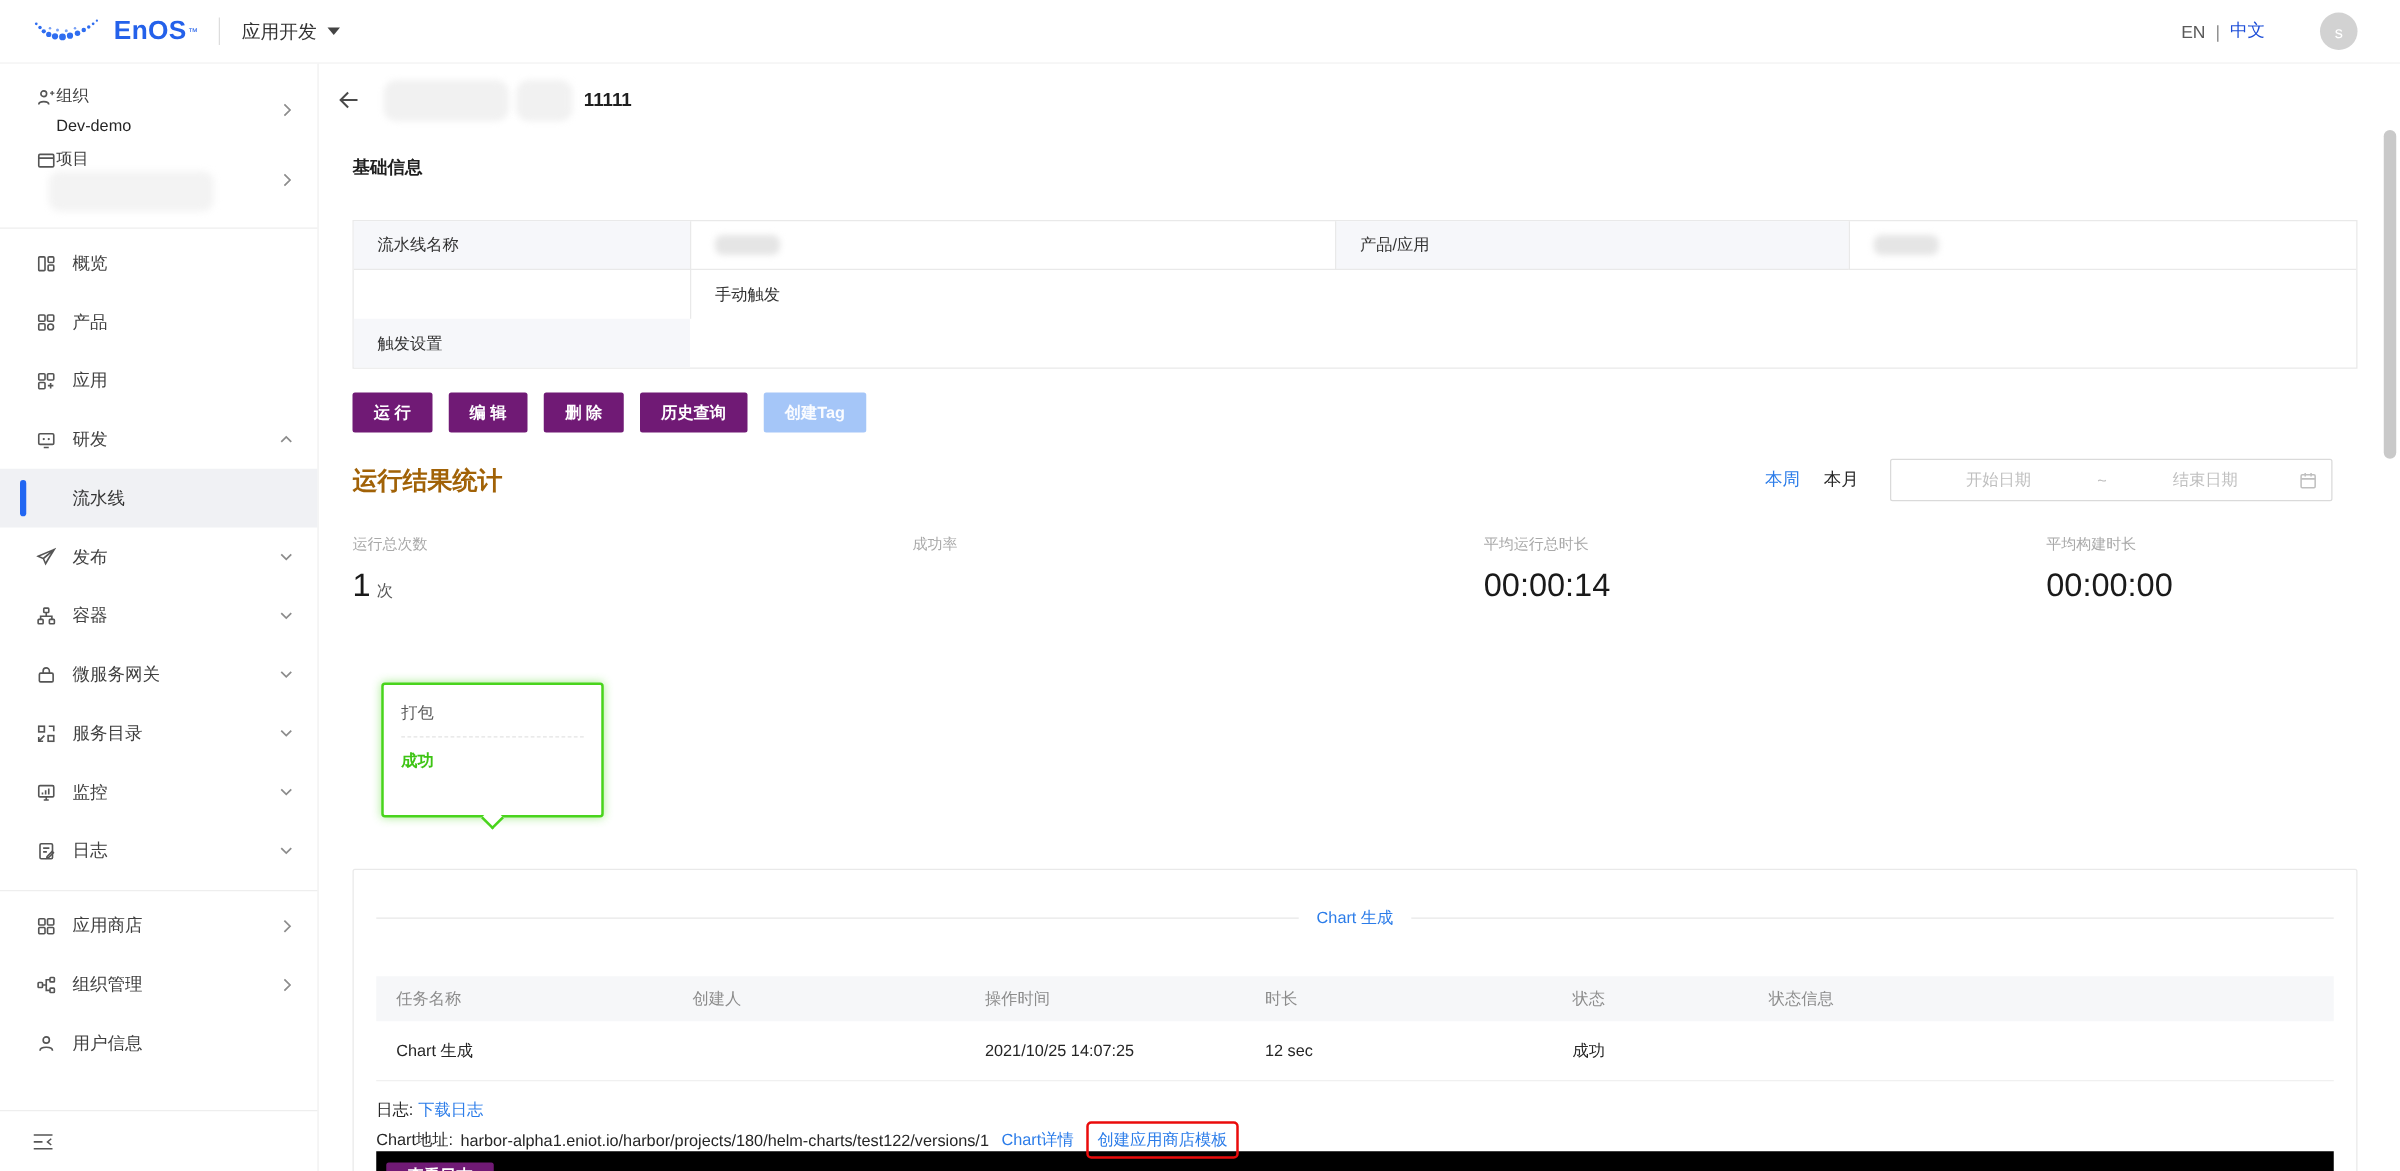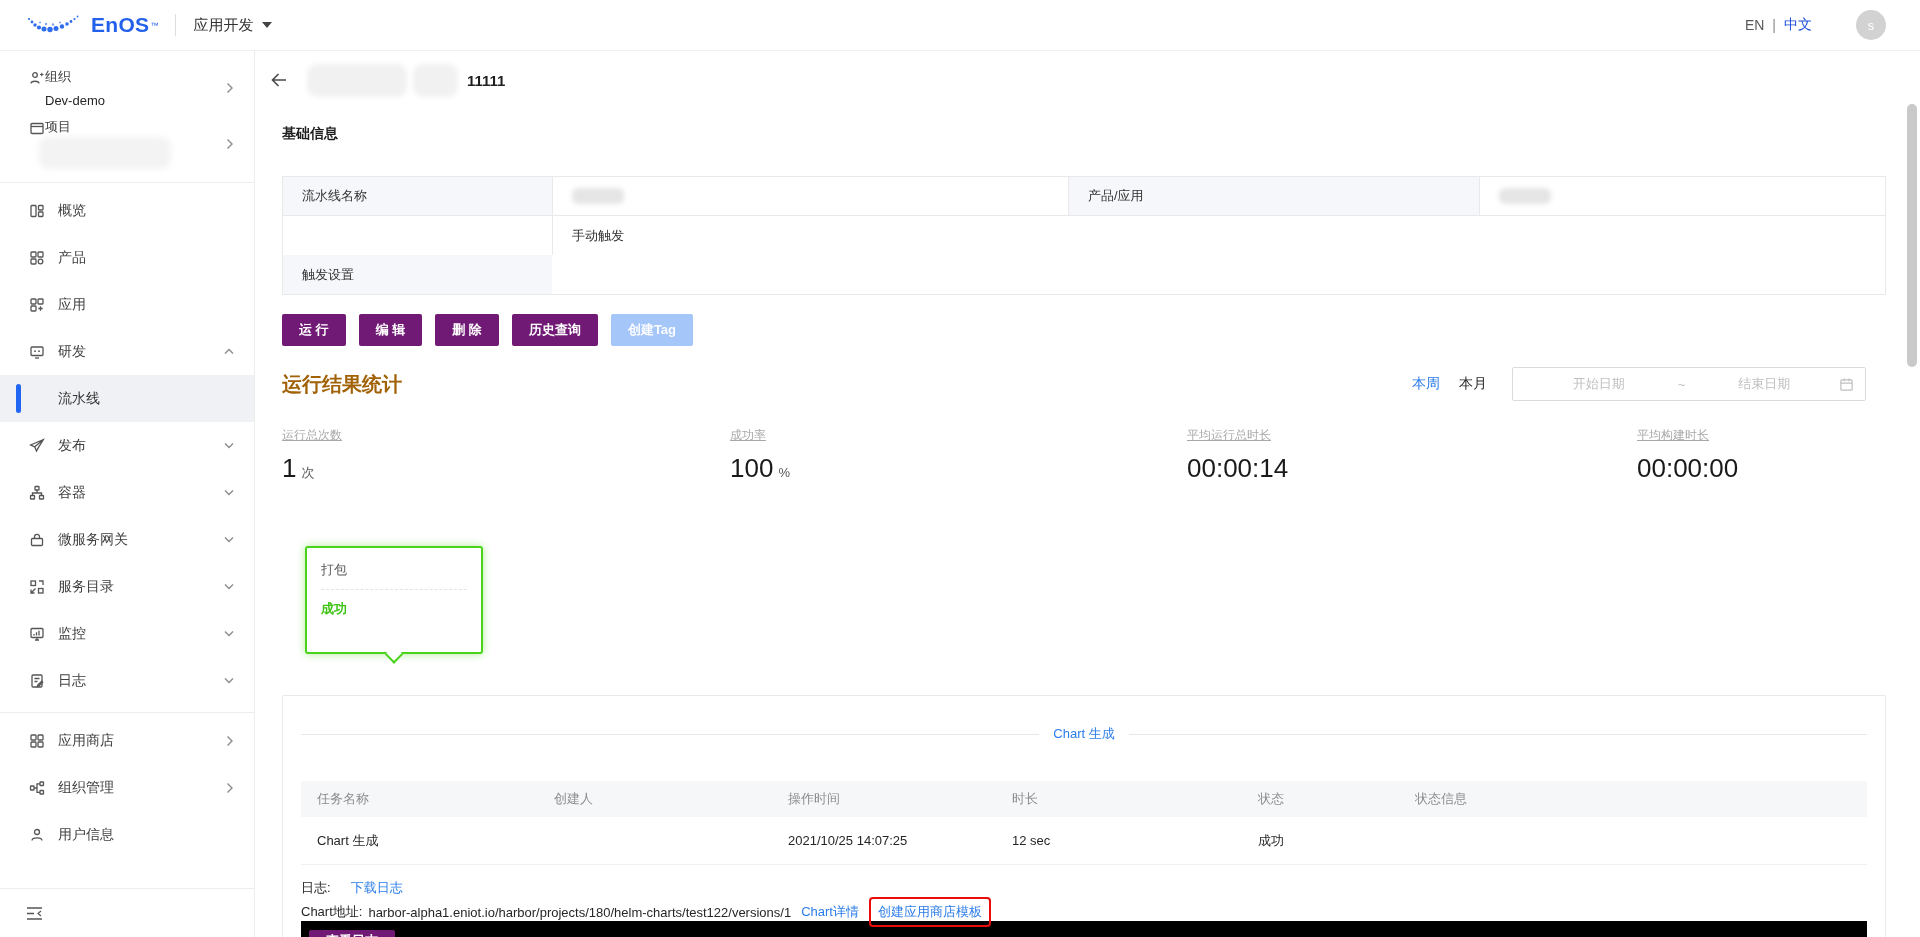--- a/index.html
+++ b/index.html
@@ -82,21 +82,21 @@
   .tab { font-size:14px; cursor:pointer; }
   .tab-week { color:#2b7ce9; }
   .tab-month { color:#262626; margin-left:19px; }
   .date-picker { width:354px; height:34px; border:1px solid #dadada; border-radius:2px; margin-left:25px;
                  margin-right:20px; display:flex; align-items:center; padding:0 11px; font-size:13px;
                  color:#bfbfbf; cursor:pointer; background:#fff; }
   .dp-seg { flex:1; text-align:center; }
   .dp-sep { padding:0 4px; }
 
   .stats-grid { margin-top:26px; display:grid; grid-template-columns:448px 457px 450px 1fr; }
-  .stat-label { font-size:12px; color:#a9a9a9;text-decoration:underline; }
+  .stat-label { font-size:12px; color:#a9a9a9; }
   .stat-value { margin-top:9px; font-size:26px; color:#1a1a1a; display:flex; align-items:baseline; gap:5px; }
   .stat-unit { font-size:13px; color:#595959; }
 
   .flow-area { margin-top:62px; height:112px; position:relative; }
   .flow-node { position:absolute; left:23px; top:0; width:178px; height:108px; background:#fff;
                border:2px solid #49d41c; border-radius:3px; box-shadow:0 0 8px rgba(73,212,28,.45);
                padding:13px 14px 0; cursor:pointer; }
   .node-title { font-size:13px; color:#595959; padding-bottom:10px; border-bottom:1px dashed #e3e3e3; }
   .node-status { margin-top:10px; font-size:13px; font-weight:600; color:#3ec414; }
   .node-arrow { position:absolute; left:50%; bottom:-9px; width:13px; height:13px; background:#fff;
@@ -109,21 +109,21 @@
   .pd-text { font-size:13px; color:#2b7ce9; cursor:pointer; }
 
   .ptable { margin-top:38px; }
   .prow { display:grid; grid-template-columns:237px 234px 224px 246px 157px 1fr; align-items:center; }
   .phead { background:#f6f7f9; height:36px; }
   .phead > div { font-size:13px; color:#8c8c8c; padding-left:16px; }
   .pbody { height:48px; border-bottom:1px solid #f0f0f0; }
   .pbody > div { font-size:13px; color:#262626; padding-left:16px; }
   .creator-blob { width:92px; height:34px; background:#ededed; border-radius:8px; filter:blur(4px); }
 
-  .log-line { margin-top:14px; font-size:13px; color:#262626; display:flex; align-items:center; gap:20px; }
+  .log-line { margin-top:14px; font-size:13px; color:#262626; display:flex; align-items:center; gap:4px; }
   .link { color:#2b7ce9; cursor:pointer; }
   .addr-line { margin-top:6px; font-size:13px; color:#262626; display:flex; align-items:center; height:18px; }
   .addr-url { margin-left:6px; }
   .addr-detail { margin-left:10px; }
   .red-box { display:inline-flex; margin-left:10px; border:2px solid #ea0b0b; border-radius:4px;
              padding:4px 7px; position:relative; z-index:2; background:transparent; }
 
   .console { margin-top:0; height:50px; background:#000; padding:9px 0 0 8px; }
   .console .btn { height:21px;text-decoration:underline; }
 
@@ -425,24 +425,20 @@
     <div class="stats-grid">
       <div>
         <div class="stat-label">运行总次数</div>
         <div class="stat-value">
             <span>1</span>
             <span class="stat-unit">次</span>
           </div>
       </div>
       <div>
         <div class="stat-label">成功率</div>
-        <div class="stat-value">
-            <span>100</span>
-            <span class="stat-unit">%</span>
-          </div>
       </div>
       <div>
         <div class="stat-label">平均运行总时长</div>
         <div class="stat-value">
             <span>00:00:14</span>
           </div>
       </div>
       <div>
         <div class="stat-label">平均构建时长</div>
         <div class="stat-value">

